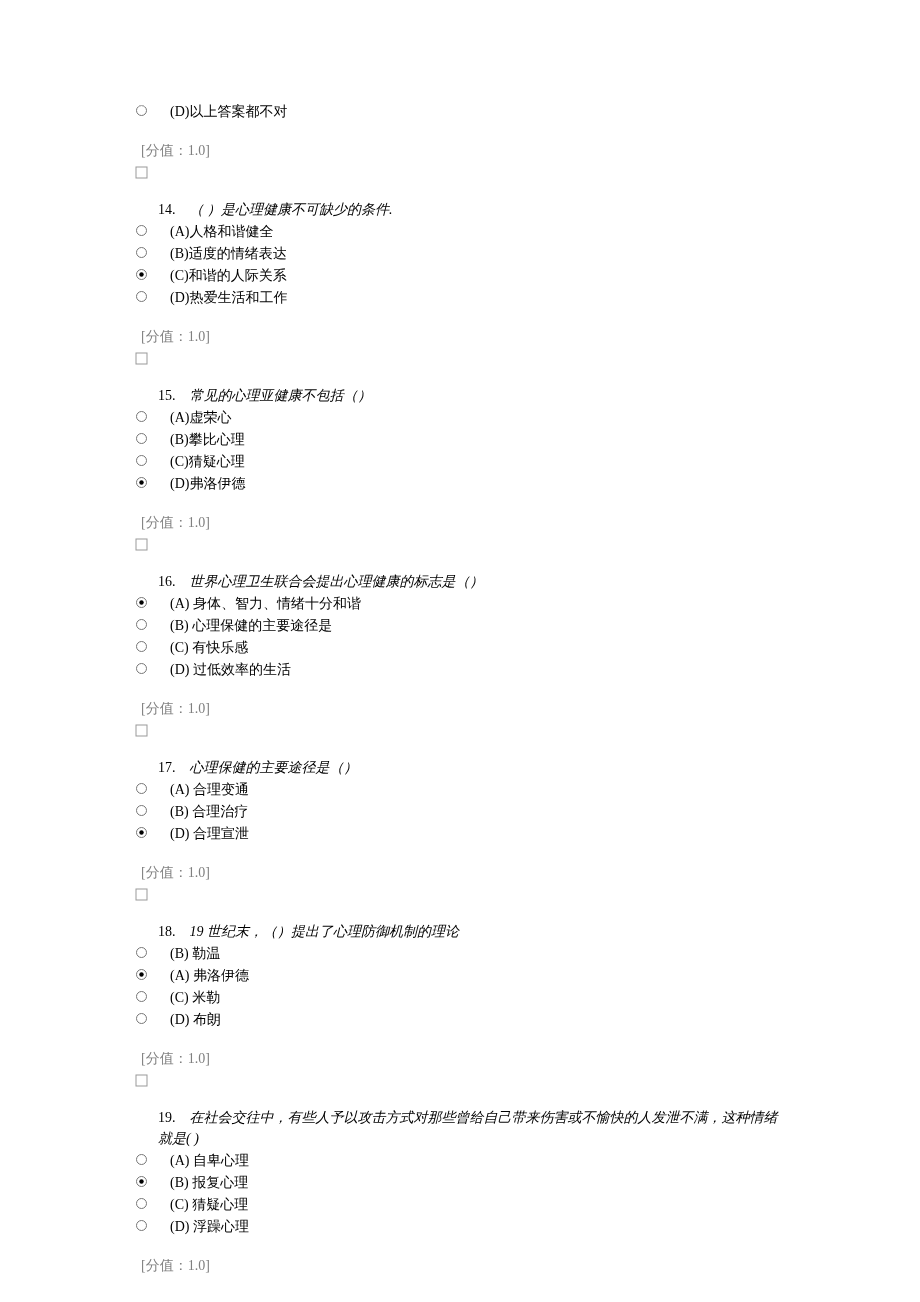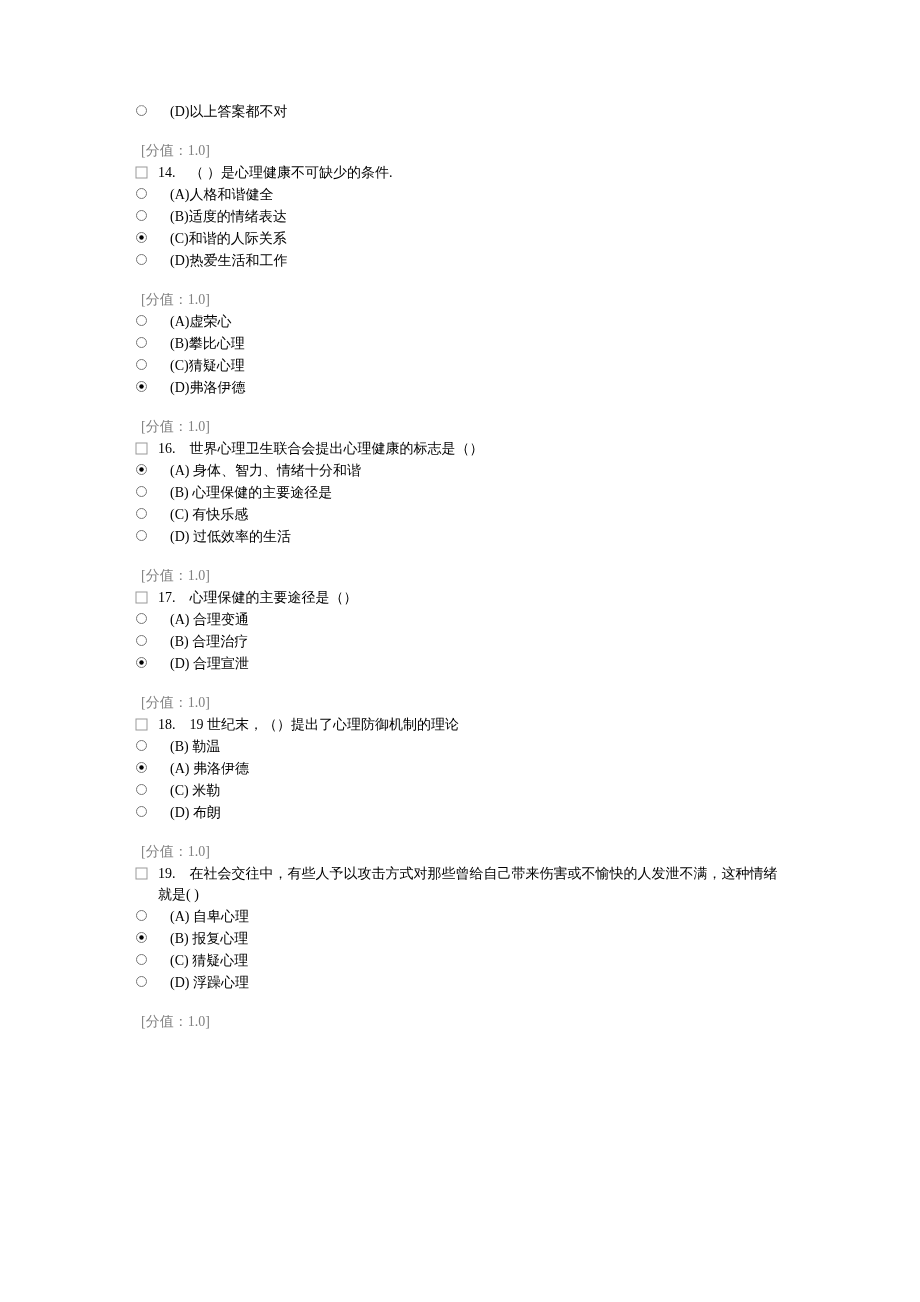--- a/index.html
+++ b/index.html
@@ -43,23 +43,25 @@
     flex-shrink: 0;
   }
   .question-row {
     display: flex;
     align-items: flex-start;
     margin: 1px 0;
   }
   .q-num {
     display: inline-block;
     padding-right: 14px;
+    margin-top: 37px;
   }
   .q-text {
     display: inline;
+    font-style: italic;
   }
   .score {
     color: #808080;
     margin-top: 18px;
     margin-bottom: 0;
     margin-left: 6px;
   }
   .option-text {
     display: inline;
   }
@@ -116,20 +118,26 @@
   <div class="option-row">
       <span class="radio-icon">
         <svg width="13" height="13" viewBox="0 0 13 13">
           <circle cx="6.5" cy="6.5" r="5" fill="#fff" stroke="#777" stroke-width="1"></circle>
         </svg>
       </span>
       <span class="option-text">(D)热爱生活和工作</span>
     </div>
 
   <div class="score">[分值：1.0]</div>
+  <div class="question-row">
+    <span class="checkbox-icon"><svg width="13" height="13" viewBox="0 0 13 13">
+          <rect x="1" y="1" width="11" height="11" fill="#fff" stroke="#999" stroke-width="1"></rect>
+        </svg></span>
+    <span><span class="q-num">15.</span><span class="q-text">常见的心理亚健康不包括（）</span></span>
+  </div>
   <div class="option-row">
       <span class="radio-icon">
         <svg width="13" height="13" viewBox="0 0 13 13">
           <circle cx="6.5" cy="6.5" r="5" fill="#fff" stroke="#777" stroke-width="1"></circle>
         </svg>
       </span>
       <span class="option-text">(A)虚荣心</span>
     </div>
   <div class="option-row">
       <span class="radio-icon">

